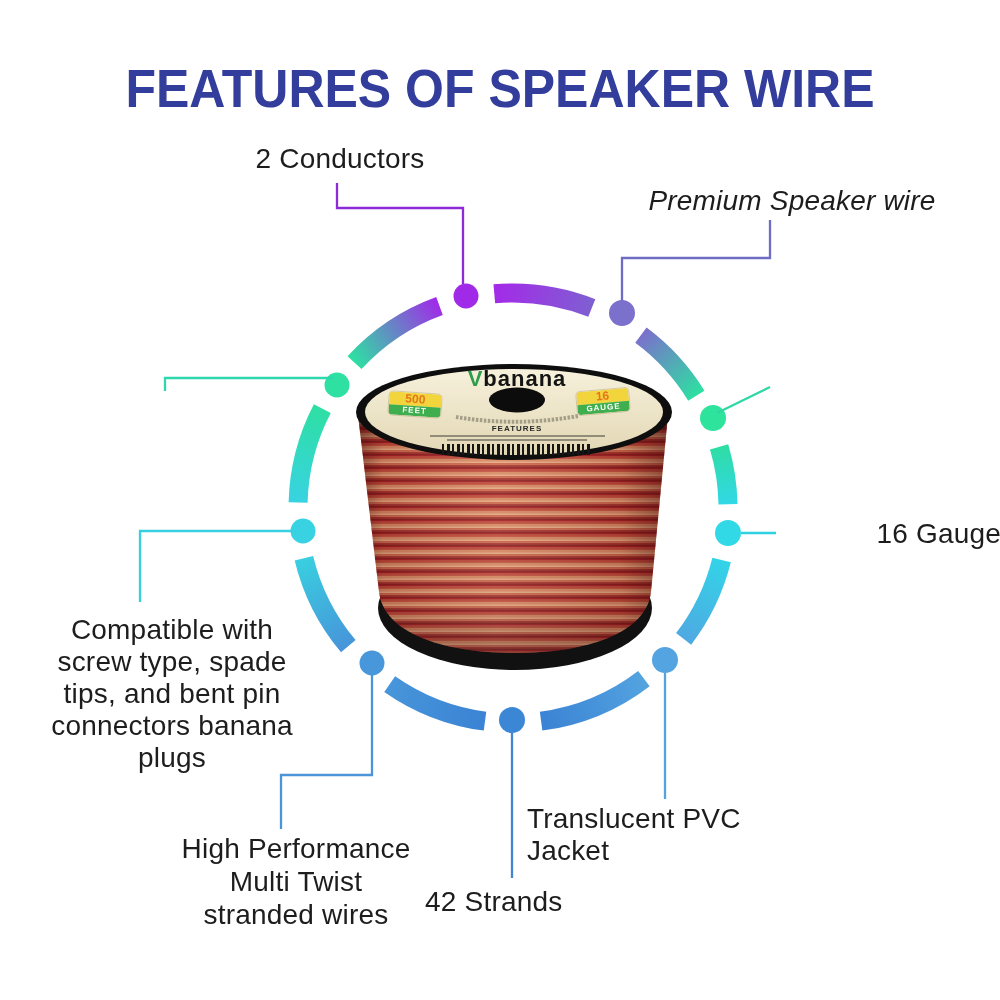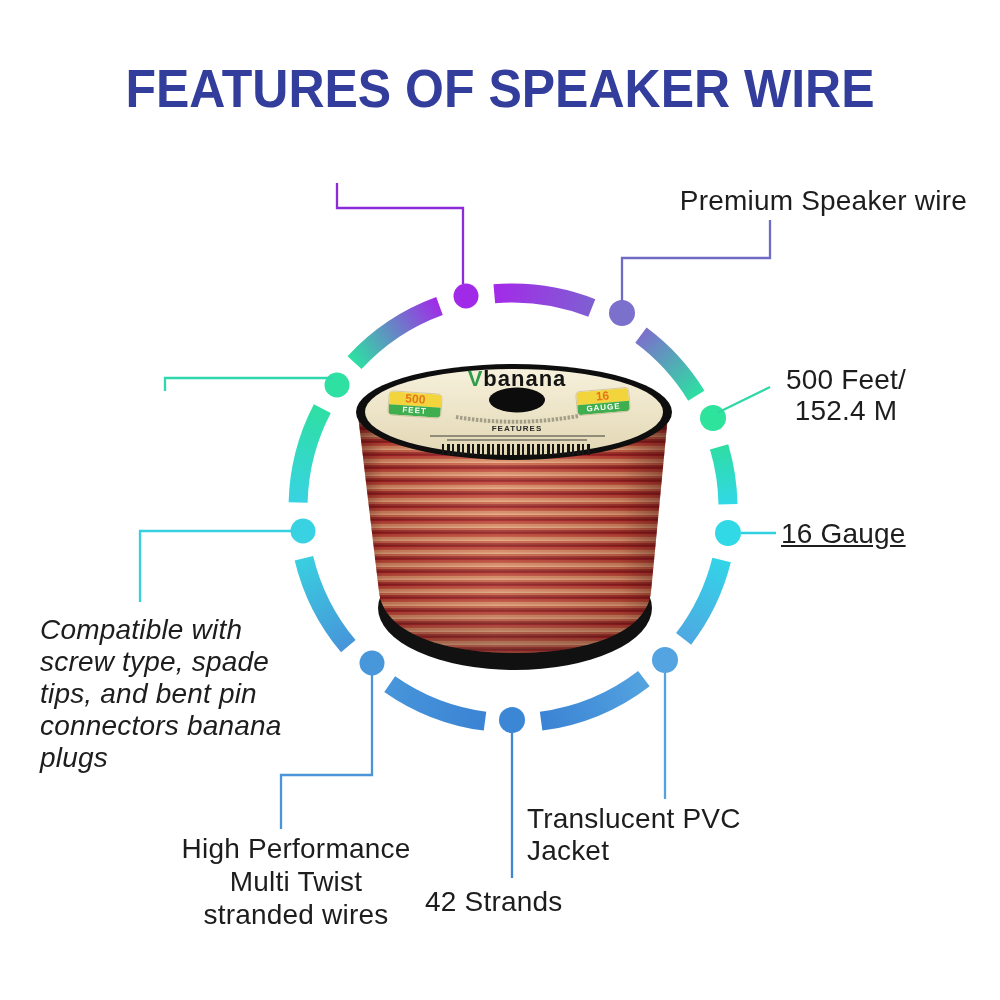--- a/index.html
+++ b/index.html
@@ -5,25 +5,25 @@
   html,body{margin:0;padding:0;background:#ffffff;}
   .canvas{position:relative;width:1000px;height:1000px;background:#ffffff;overflow:hidden;
           font-family:"Liberation Sans",sans-serif;}
   .canvas svg{position:absolute;left:0;top:0;}
   .title{position:absolute;left:0;top:58px;width:1000px;margin:0;text-align:center;
          font-size:50px;font-weight:700;color:#323d9c;letter-spacing:0px;
          transform:scaleY(1.07);transform-origin:50% 0;}
   .callout{position:absolute;color:#1d1d1d;font-size:28px;line-height:32px;
            white-space:pre-line;letter-spacing:0.2px;}
   .c-two{left:190px;top:143px;width:300px;text-align:center;}
-  .c-premium{left:617px;top:185px;width:350px;text-align:right;}
+  .c-premium{left:617px;top:185px;width:350px;text-align:center;font-style:italic;}
   .c-copper{left:8px;top:389px;width:300px;text-align:center;line-height:33px;}
   .c-length{left:721px;top:364px;width:250px;text-align:center;line-height:31px;}
-  .c-gauge{left:781px;top:518px;width:220px;text-align:left;text-decoration:underline;}
-  .c-compat{left:40px;top:614px;width:320px;text-align:left;font-style:italic;}
+  .c-gauge{left:781px;top:518px;width:220px;text-align:right;}
+  .c-compat{left:12px;top:614px;width:320px;text-align:center;}
   .c-high{left:146px;top:832px;width:300px;text-align:center;line-height:33px;}
   .c-strands{left:425px;top:886px;width:200px;}
   .c-jacket{left:527px;top:803px;width:300px;text-align:left;}
   
   .brand{position:absolute;left:447px;top:366px;width:140px;text-align:center;
          font-size:22px;font-weight:700;letter-spacing:1px;color:#141414;}
   .brand .v{color:#2f9e4c;}
   .badge{position:absolute;width:52px;border-radius:4px;overflow:hidden;text-align:center;
          box-shadow:0 0 0 1px rgba(120,100,40,.25);}
   .badge .bt{background:#f2d43c;color:#e5761e;font-size:12px;font-weight:700;line-height:13px;}
@@ -155,23 +155,22 @@
       <use href="#wireBody" fill="url(#wireShadeV)"></use>
       <ellipse cx="514" cy="412" rx="158" ry="48" fill="#0e0e0e"></ellipse>
       <ellipse cx="514" cy="412" rx="149" ry="43" fill="url(#labelFace)"></ellipse>
       <ellipse cx="517" cy="400" rx="28" ry="12.5" fill="#0c0c0c"></ellipse>
       <path d="M 456 417 Q 517 427 578 416" fill="none" stroke="#6a6656" stroke-width="4" stroke-dasharray="2.5 1.5" opacity="0.55"></path>
     </g>
   </svg>
 
   <h1 class="title">FEATURES OF SPEAKER WIRE</h1>
 
+  <div class="callout c-two">2 Conductors</div>
   <div class="callout c-premium">Premium Speaker wire</div>
-  <div class="callout c-length">500 Feet/
-152.4 M</div>
   <div class="callout c-gauge">16 Gauge</div>
   <div class="callout c-compat">Compatible with
 screw type, spade
 tips, and bent pin
 connectors banana
 plugs</div>
   <div class="callout c-high">High Performance
 Multi Twist
 stranded wires</div>
   <div class="callout c-strands">42 Strands</div>

